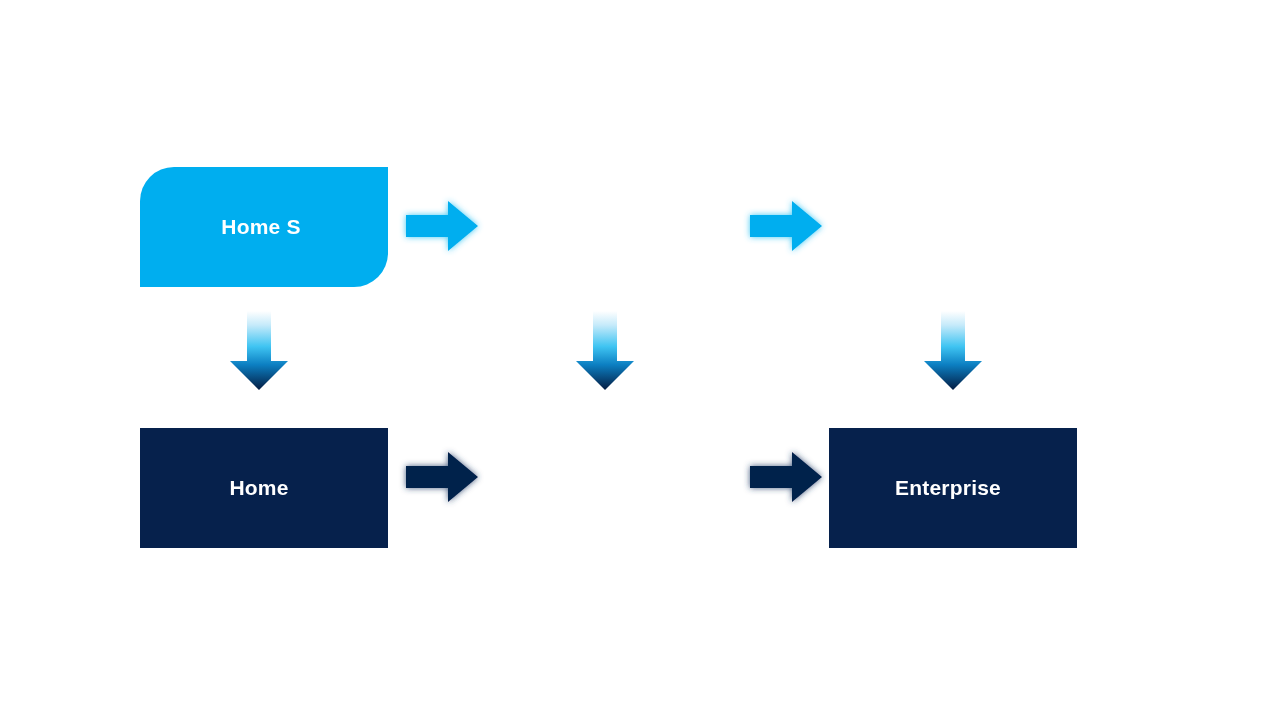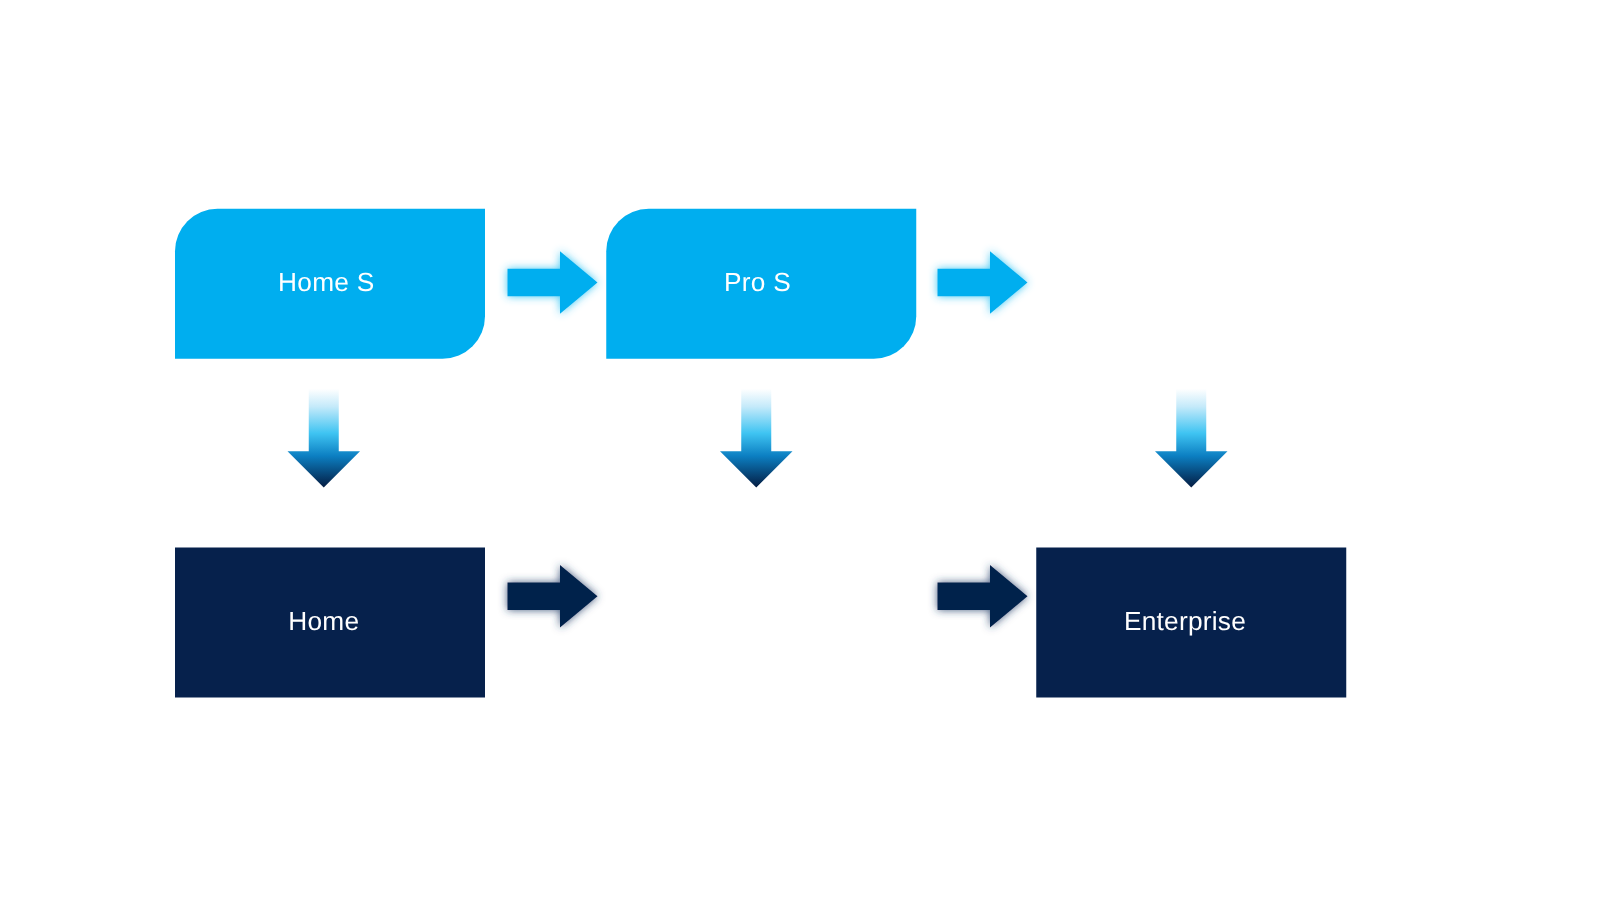--- a/index.html
+++ b/index.html
@@ -27,21 +27,21 @@
     position: absolute;
     display: flex;
     align-items: center;
     justify-content: center;
     box-sizing: border-box;
   }
 
   .node-box .node-label {
     color: #ffffff;
     font-size: 21px;
-    font-weight: 400;
+    font-weight: 700;
     letter-spacing: 0.2px;
     line-height: 1.2;
     white-space: nowrap;
     text-align: left;
   }
 
   
   .tier-top {
     width: 248px;
     height: 120px;
@@ -51,21 +51,21 @@
   }
   .tier-top .node-label {
     
     transform: translateX(-3px);
   }
 
   
   .tier-bottom {
     width: 248px;
     height: 120px;
-    top: 438px;
+    top: 428px;
     background: #06214C;
     border-radius: 0;
   }
   .tier-bottom .node-label {
     transform: translateX(-5px);
   }
 
   .col-1 { left: 140px; }
   .col-2 { left: 485px; }
   .col-3 { left: 829px; }
@@ -129,23 +129,20 @@
   <div class="node-box tier-top col-1">
     <span class="node-label">Home S</span>
   </div>
 
   <div class="h-arrow h-arrow-top h-gap-1">
     <svg viewBox="0 0 76 62">
       <path d="M2,20 L44,20 L44,6 L74,31 L44,56 L44,42 L2,42 Z" fill="#00AEEF" filter="url(#glowBlue)"></path>
     </svg>
   </div>
 
-  <div class="node-box tier-top col-2">
-    <span class="node-label">Pro S</span>
-  </div>
 
   <div class="h-arrow h-arrow-top h-gap-2">
     <svg viewBox="0 0 76 62">
       <path d="M2,20 L44,20 L44,6 L74,31 L44,56 L44,42 L2,42 Z" fill="#00AEEF" filter="url(#glowBlue)"></path>
     </svg>
   </div>
 
 
   <div class="v-arrow v-col-1">
     <svg viewBox="0 0 62 80">

